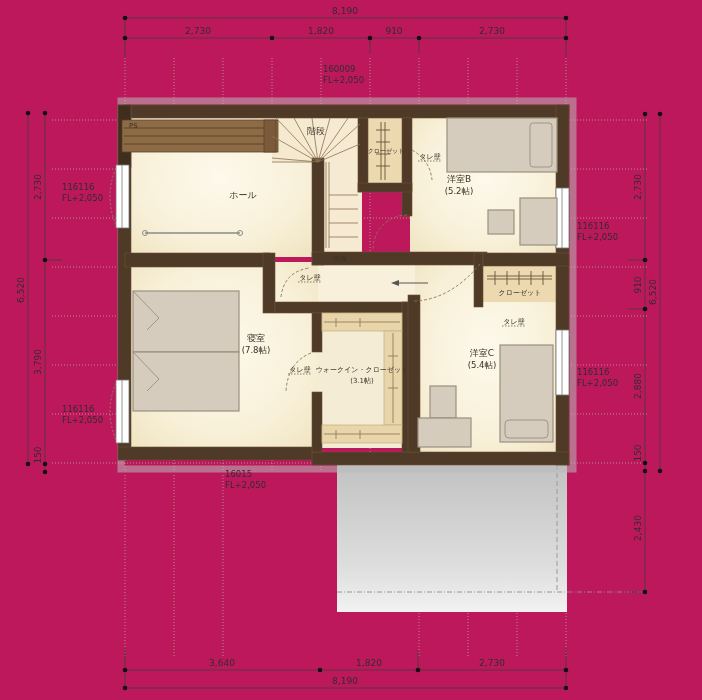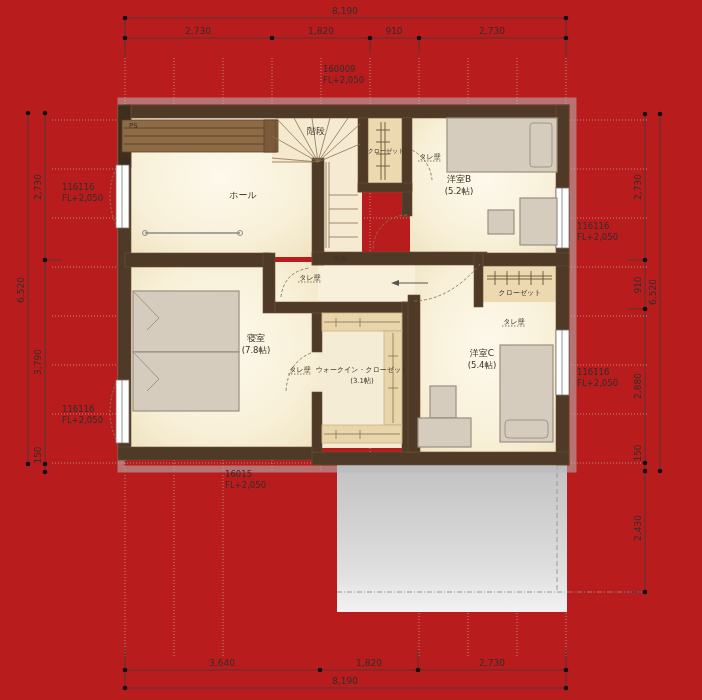--- a/index.html
+++ b/index.html
@@ -1,16 +1,16 @@
 <!DOCTYPE html>
 <html><head>
 <meta charset="utf-8">
 <style>
   html,body{margin:0;padding:0;background:#fff;}
-  .page{position:relative;width:702px;height:700px;background:#b91c1c;overflow:hidden;
+  .page{position:relative;width:702px;height:700px;background:#be185d;overflow:hidden;
         font-family:"DejaVu Sans",sans-serif;}
   svg text{font-family:"DejaVu Sans",sans-serif;fill:#3a3124;}
   .dim{font-size:9px;fill:#2e2e2e;}
   .code{font-size:8.5px;fill:#2e2e2e;}
   .rlbl{font-size:9px;}
   .rsz{font-size:8.5px;}
   .slbl{font-size:7px;}
   .xslbl{font-size:6px;}
 </style>
 </head>

